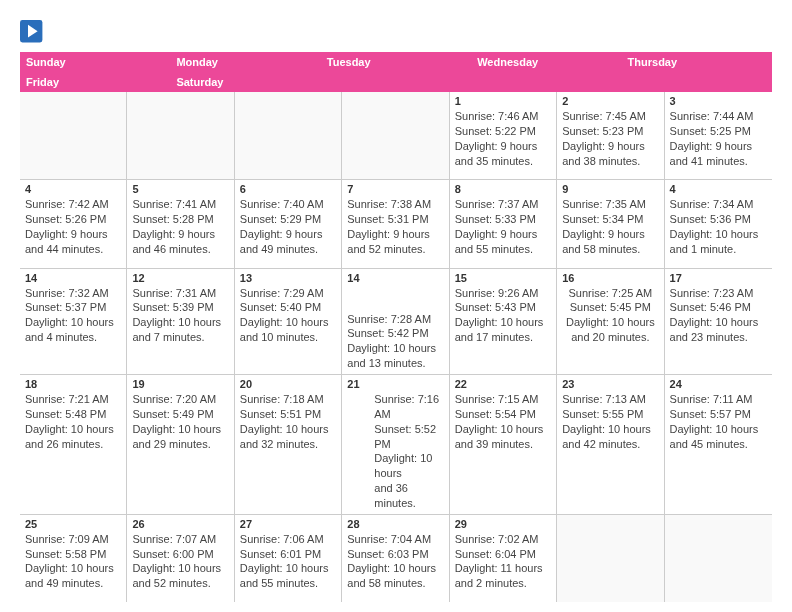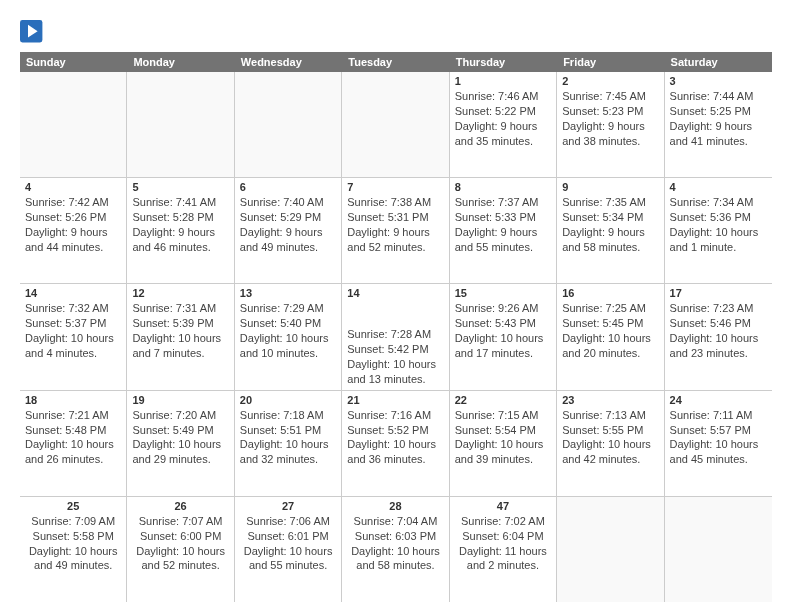--- a/index.html
+++ b/index.html
@@ -63,22 +63,22 @@
       color: #555;
       margin-top: 2px;
     }
     .calendar {
       flex: 1;
       display: flex;
       flex-direction: column;
     }
     .cal-header {
       display: grid;
-      grid-template-columns: repeat(7, 1fr);
-      background: #737373;
+      grid-template-columns: repeat(5, 1fr);
+      background: #ec4899;
     }
     .cal-header-cell {
       color: #fff;
       font-size: 11px;
       font-weight: bold;
       padding: 4px 6px;
       text-align: left;
     }
     .cal-body {
       flex: 1;
@@ -86,21 +86,20 @@
       flex-direction: column;
     }
     .cal-row {
       display: grid;
       grid-template-columns: repeat(7, 1fr);
       flex: 1;
       border-bottom: 1px solid #ccc;
     }
     .cal-row:last-child {
       border-bottom: none;
-      text-align: center;
     }
     .cal-cell {
       border-right: 1px solid #ccc;
       padding: 3px 5px;
       font-size: 9px;
       color: #333;
       vertical-align: top;
       min-height: 0;
       background: #fff;
     }
@@ -140,22 +139,22 @@
     <div class="title-block">
       <div class="main-title"></div>
       <div class="subtitle"></div>
     </div>
   </div>
 
   <div class="calendar">
     <div class="cal-header">
     <div class="cal-header-cell">Sunday</div>
         <div class="cal-header-cell">Monday</div>
+        <div class="cal-header-cell">Tuesday</div>
         <div class="cal-header-cell">Wednesday</div>
-        <div class="cal-header-cell">Tuesday</div>
         <div class="cal-header-cell">Thursday</div>
         <div class="cal-header-cell">Friday</div>
         <div class="cal-header-cell">Saturday</div>
       </div>
     <div class="cal-body">
     <div class="cal-row">
           <div class="cal-cell empty"></div>
           <div class="cal-cell empty"></div>
           <div class="cal-cell empty"></div>
           <div class="cal-cell empty"></div>
@@ -263,21 +262,21 @@
           </div>
           <div class="cal-cell">
             <div class="day-num">15</div>
             <div class="day-info" style="white-space: pre-line;">Sunrise: 9:26 AM
 Sunset: 5:43 PM
 Daylight: 10 hours
 and 17 minutes.</div>
           </div>
           <div class="cal-cell">
             <div class="day-num">16</div>
-            <div class="day-info" style="white-space: pre-line;">Sunrise: 7:25 AM
+            <div class="day-info" style="white-space: pre-line; text-align: center;">Sunrise: 7:25 AM
 Sunset: 5:45 PM
 Daylight: 10 hours
 and 20 minutes.</div>
           </div>
           <div class="cal-cell">
             <div class="day-num">17</div>
             <div class="day-info" style="white-space: pre-line;">Sunrise: 7:23 AM
 Sunset: 5:46 PM
 Daylight: 10 hours
 and 23 minutes.</div>
@@ -300,21 +299,21 @@
           </div>
           <div class="cal-cell">
             <div class="day-num">20</div>
             <div class="day-info" style="white-space: pre-line;">Sunrise: 7:18 AM
 Sunset: 5:51 PM
 Daylight: 10 hours
 and 32 minutes.</div>
           </div>
           <div class="cal-cell">
             <div class="day-num">21</div>
-            <div class="day-info" style="white-space: pre-line;">Sunrise: 7:16 AM
+            <div class="day-info" style="white-space: pre-line; margin-left: 27px;">Sunrise: 7:16 AM
 Sunset: 5:52 PM
 Daylight: 10 hours
 and 36 minutes.</div>
           </div>
           <div class="cal-cell">
             <div class="day-num">22</div>
             <div class="day-info" style="white-space: pre-line;">Sunrise: 7:15 AM
 Sunset: 5:54 PM
 Daylight: 10 hours
 and 39 minutes.</div>
@@ -357,21 +356,21 @@
 and 55 minutes.</div>
           </div>
           <div class="cal-cell">
             <div class="day-num">28</div>
             <div class="day-info" style="white-space: pre-line;">Sunrise: 7:04 AM
 Sunset: 6:03 PM
 Daylight: 10 hours
 and 58 minutes.</div>
           </div>
           <div class="cal-cell">
-            <div class="day-num">47</div>
+            <div class="day-num">29</div>
             <div class="day-info" style="white-space: pre-line;">Sunrise: 7:02 AM
 Sunset: 6:04 PM
 Daylight: 11 hours
 and 2 minutes.</div>
           </div>
           <div class="cal-cell empty"></div>
           <div class="cal-cell empty"></div>
         </div>
       </div>
   </div>

